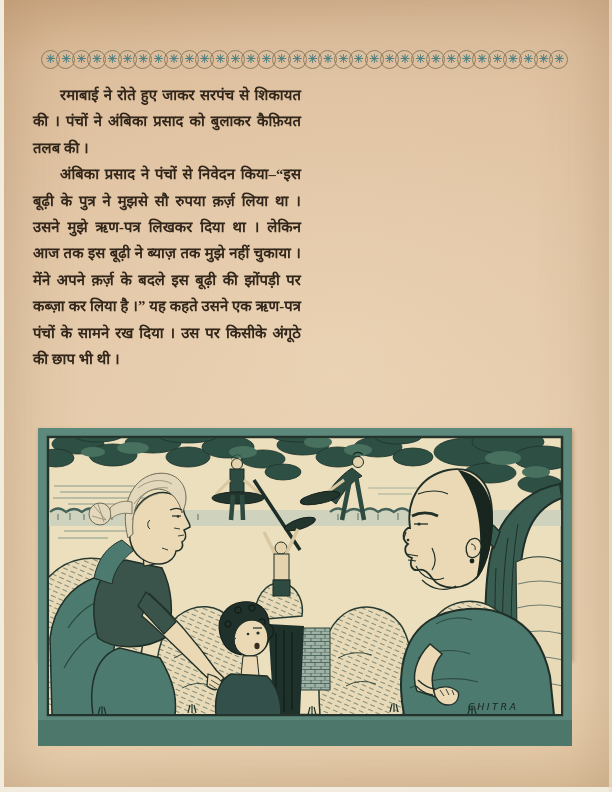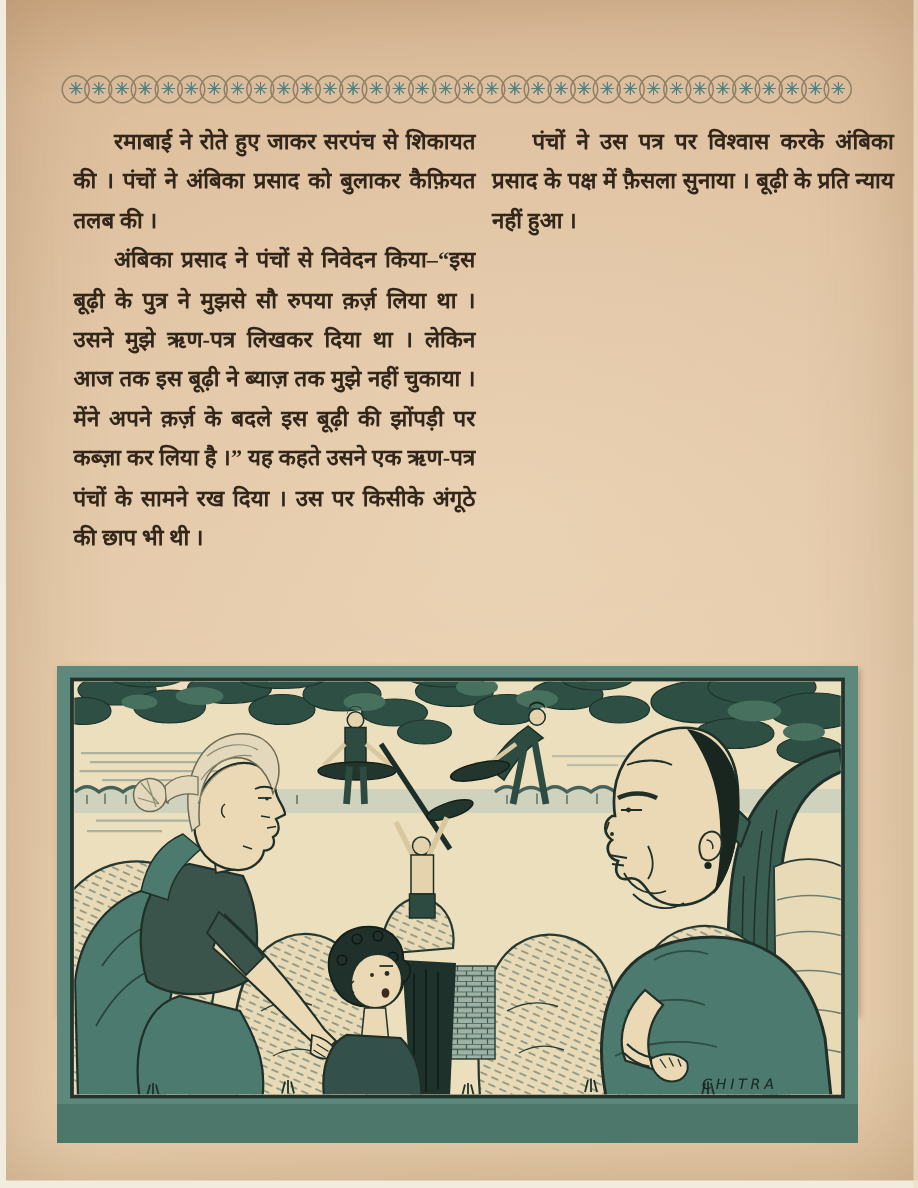--- a/index.html
+++ b/index.html
@@ -33,36 +33,34 @@
     font-family:"DejaVu Sans",sans-serif;
     font-size:12px;line-height:16px;text-align:center;
     text-shadow:0 0 0 var(--star,#4c7f82);
   }
 
   
   .columns{
     position:absolute;left:33px;top:82px;width:548px;
     display:flex;gap:11px;
     color:var(--ink,#32261b);
-    margin-left:16px;
   }
   .col{width:268px;}
   .col p{
     margin:0;padding:0;
     font-size:14.8px;line-height:26.4px;
     text-align:justify;text-indent:27px;
     letter-spacing:.1px;
     font-weight:600;
   }
 
   
   .illustration{
     position:absolute;left:38px;top:428px;width:534px;height:232px;
     box-shadow:1px 2px 4px rgba(90,60,30,.35);
-    margin-top:16px;
   }
   .illustration svg{display:block;width:534px;height:318px;}
 </style>
 </head>
 <body>
 
 <div class="page">
 
   <div class="edge edge-left"></div>
   <div class="edge edge-bottom"></div>
@@ -104,21 +102,20 @@
       <span class="star-unit">✳</span>
       <span class="star-unit">✳</span>
     </div>
 
   <div class="columns">
     <div class="col">
         <p>रमाबाई ने रोते हुए जाकर सरपंच से शिकायत की ।  पंचों ने अंबिका प्रसाद को बुलाकर कैफ़ियत तलब की ।</p>
         <p>अंबिका प्रसाद ने पंचों से निवेदन किया–“इस बूढ़ी के पुत्र ने मुझसे सौ रुपया क़र्ज़ लिया था ।  उसने मुझे ऋण-पत्र लिखकर दिया था ।  लेकिन आज तक इस बूढ़ी ने ब्याज़ तक मुझे नहीं चुकाया ।  मेंने अपने क़र्ज़ के बदले इस बूढ़ी की झोंपड़ी पर कब्ज़ा कर लिया है ।”  यह कहते उसने एक ऋण-पत्र पंचों के सामने रख दिया ।  उस पर किसीके अंगूठे की छाप भी थी ।</p>
       </div>
     <div class="col">
-        <p>पंचों ने उस पत्र पर विश्वास करके अंबिका प्रसाद के पक्ष में फ़ैसला सुनाया ।  बूढ़ी के प्रति न्याय नहीं हुआ ।</p>
       </div>
   </div>
 
   <div class="illustration">
     <svg viewBox="0 0 534 318" xmlns="http://www.w3.org/2000/svg">
       <defs>
         <pattern id="hatchA" width="8" height="5" patternUnits="userSpaceOnUse" patternTransform="rotate(24)">
           <rect width="8" height="5" fill="#e8dab7"></rect>
           <line x1="0" y1="2.5" x2="5" y2="2.5" stroke="#7d8b7c" stroke-width="1"></line>
         </pattern>

